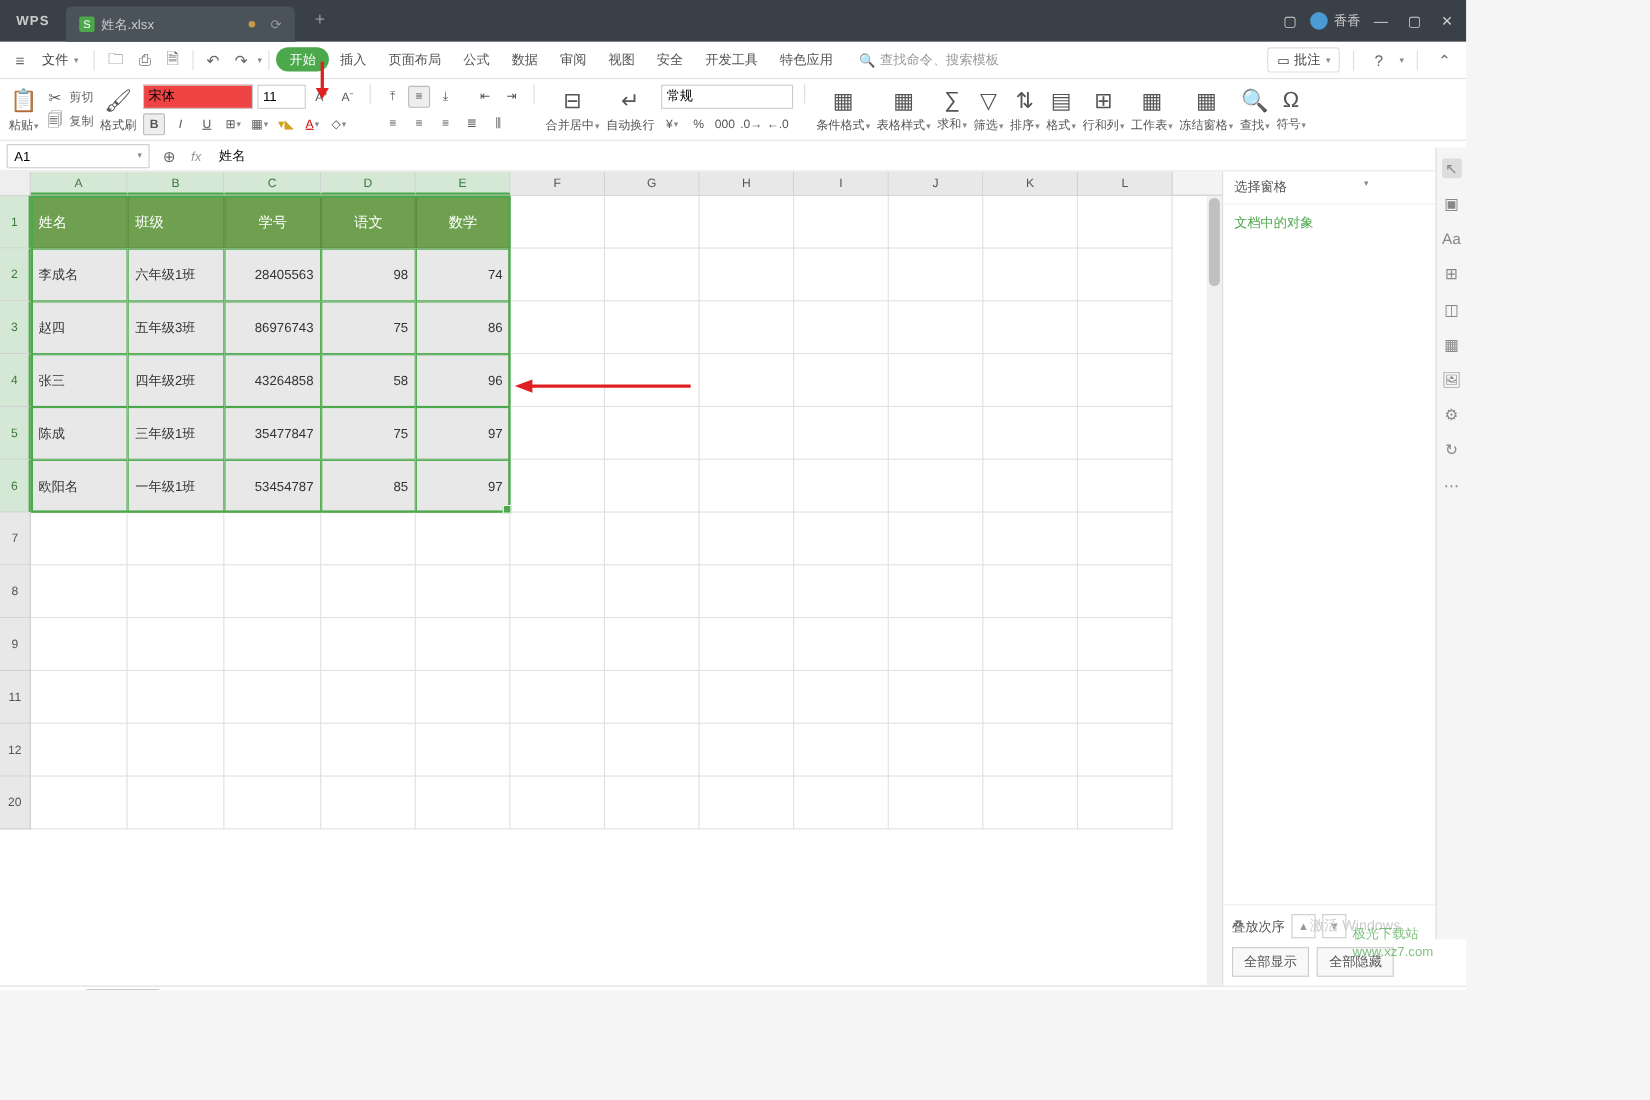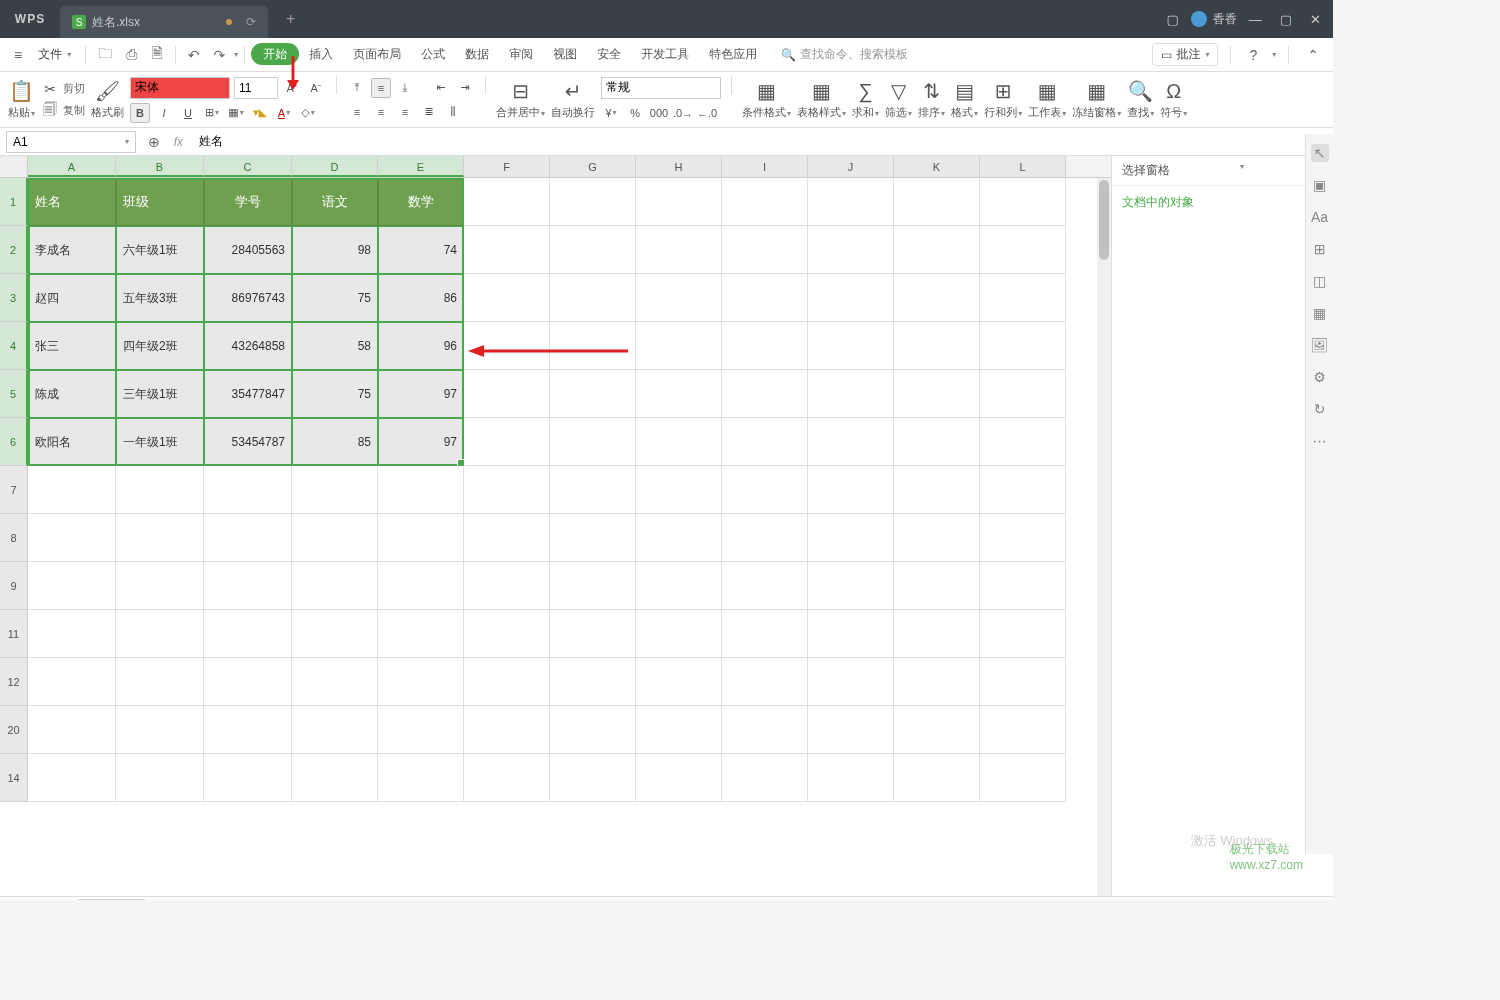--- a/index.html
+++ b/index.html
@@ -501,54 +501,48 @@
           <div class="cell cD"></div>
           <div class="cell cE"></div>
           <div class="cell cF"></div>
           <div class="cell cG"></div>
           <div class="cell cH"></div>
           <div class="cell cI"></div>
           <div class="cell cJ"></div>
           <div class="cell cK"></div>
           <div class="cell cL"></div>
         </div>
-        <div class="row">
-          <div class="row-h">14</div>
-          <div class="cell cA"></div>
-          <div class="cell cB"></div>
-          <div class="cell cC"></div>
-          <div class="cell cD"></div>
-          <div class="cell cE"></div>
-          <div class="cell cF"></div>
-          <div class="cell cG"></div>
-          <div class="cell cH"></div>
-          <div class="cell cI"></div>
-          <div class="cell cJ"></div>
-          <div class="cell cK"></div>
-          <div class="cell cL"></div>
-        </div>
       </div>
     <div class="vscroll">
         <div class="vscroll-thumb"></div>
       </div>
   </div>
 
   <svg class="red-arrow-left" width="160" height="18">
     <line x1="160" y1="9" x2="14" y2="9" stroke="#e02020" stroke-width="3"></line>
     <polygon points="0,9 16,3 16,15" fill="#e02020"></polygon>
   </svg>
 
   <div class="right-panel">
     <div class="right-panel-header">
       <span>选择窗格</span>
         <span class="dropdown-arrow">▾</span>
       <span>✕</span>
     </div>
     <div class="right-panel-title">文档中的对象</div>
     <div class="right-panel-content"></div>
+    <div class="right-panel-footer">
+      <div class="stack-order">
+        <span>叠放次序</span>
+        <span class="stack-btn">▲</span>
+        <span class="stack-btn">▼</span>
+      </div>
+      <span class="panel-btn">全部显示</span>
+      <span class="panel-btn">全部隐藏</span>
+    </div>
   </div>
 </div>
 
 <div class="right-sidebar">
   <span class="side-ico active">↖</span>
   <span class="side-ico">▣</span>
   <span class="side-ico">Aa</span>
   <span class="side-ico">⊞</span>
   <span class="side-ico">◫</span>
   <span class="side-ico">▦</span>

